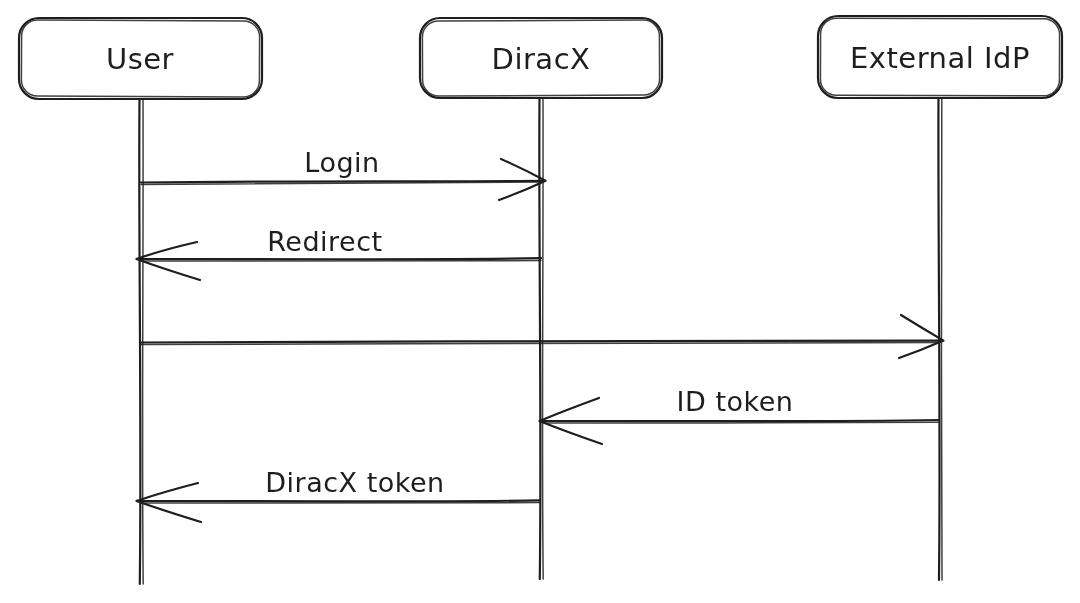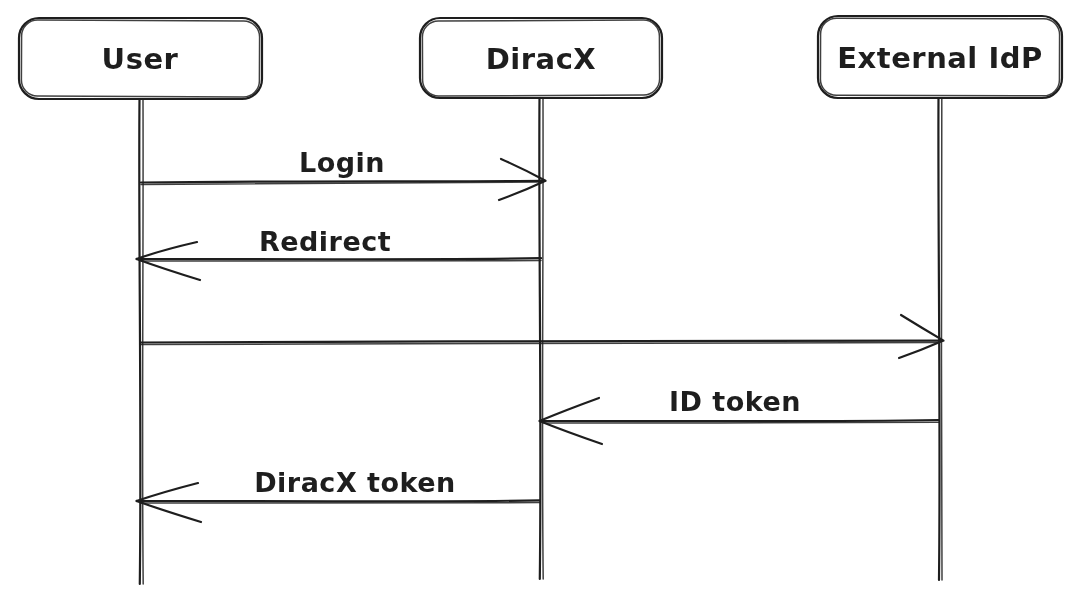--- a/index.html
+++ b/index.html
@@ -8,21 +8,20 @@
     background: #ffffff;
     width: 1080px;
     height: 603px;
     overflow: hidden;
   }
   .canvas {
     position: relative;
     width: 1080px;
     height: 603px;
     background: #ffffff;
-    font-weight: bold;
   }
   svg text {
     font-family: "DejaVu Sans", sans-serif;
     fill: #1e1e1e;
     letter-spacing: 0.5px;
   }
   .actor-label { font-size: 29px; }
   .msg-label   { font-size: 27px; }
   .ink {
     stroke: #1e1e1e;

